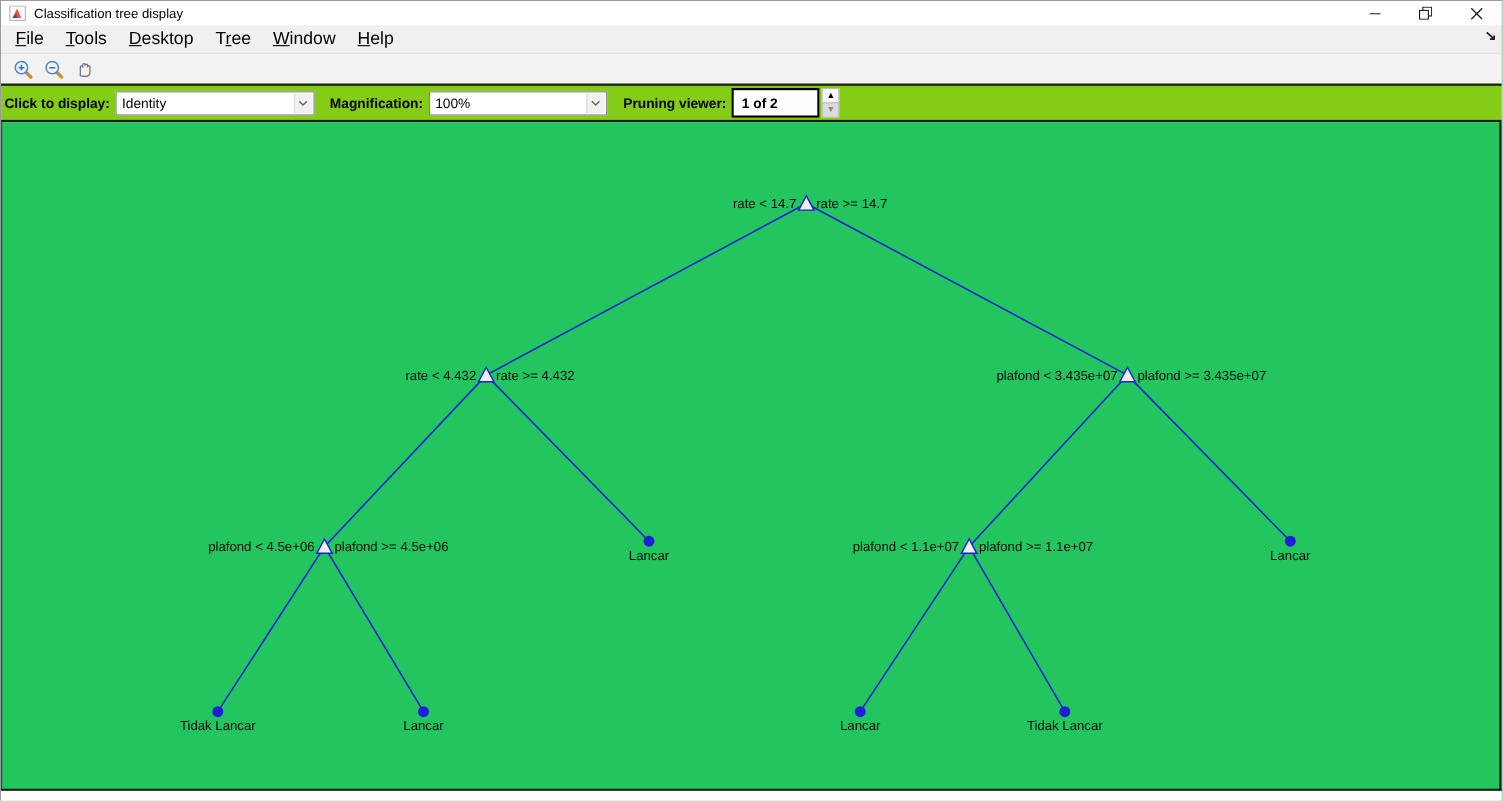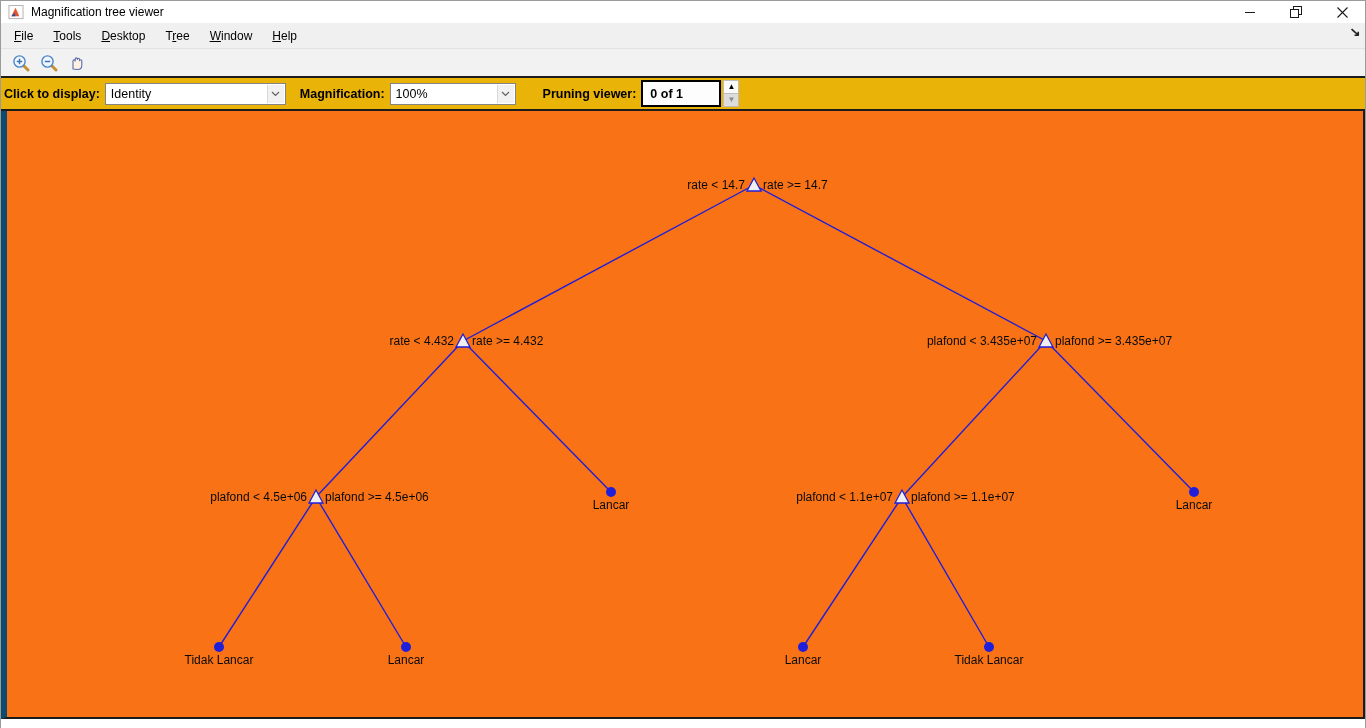--- a/index.html
+++ b/index.html
@@ -8,60 +8,60 @@
 
   
   .titlebar { height:22px; background:#fff; display:flex; align-items:center; padding-left:7px; position:relative; flex:0 0 22px; }
   .app-icon { width:16px; height:15px; margin-right:7px; }
   .title { font-size:12px; color:#000; }
   .win-buttons { position:absolute; right:0; top:0; height:22px; display:flex; }
   .win-btn { width:46px; height:22px; display:flex; align-items:center; justify-content:center; color:#1a1a1a; }
 
   
   .menubar { height:26px; background:#f0f0f0; display:flex; align-items:center; padding-left:3px; border-bottom:1px solid #e2e2e2; position:relative; flex:0 0 26px; }
-  .menu-item { padding:4px 10px; font-size:12px; color:#000; }
+  .menu-item { padding:4px 10px; font-size:16px; color:#000; }
   .menu-item .u { text-decoration:underline; }
   .dock-btn { position:absolute; right:5px; top:2px; font-size:12px; font-weight:bold; color:#222; transform:scaleX(1.1); }
 
   
   .toolbar { height:27px; background:#f2f2f2; display:flex; align-items:center; gap:5px; padding-left:8px; flex:0 0 27px; }
   .tool-btn { width:23px; height:22px; display:flex; align-items:center; justify-content:center; }
 
   
-  .controls { height:35px; background:#eab308; border-top:2px solid #1c1c1c; border-bottom:2px solid #1c1c1c; display:flex; align-items:center; font-size:12.5px; padding-left:3px; flex:0 0 35px; }
+  .controls { height:35px; background:#84cc16; border-top:2px solid #1c1c1c; border-bottom:2px solid #1c1c1c; display:flex; align-items:center; font-size:12.5px; padding-left:3px; flex:0 0 35px; }
   .ctl-label { font-weight:bold; color:#000; margin-right:5px; white-space:nowrap; }
   .select { height:22px; background:#fff; border:1px solid #848484; display:flex; align-items:center; position:relative; padding-left:5px; color:#000; }
   .select .chev { position:absolute; right:1px; top:1px; bottom:1px; width:17px; background:#f1f1f1; border-left:1px solid #dadada; display:flex; align-items:center; justify-content:center; }
   .sel-display { width:181px; margin-right:14px; }
-  .sel-mag { width:126px; margin-right:27px; }
+  .sel-mag { width:162px; margin-right:15px; }
   .prun-box { width:80px; height:27px; border:2px solid #000; background:#fdfdfd; display:flex; align-items:center; padding-left:7px; font-weight:bold; color:#000; }
   .spinner { width:16px; height:27px; display:flex; flex-direction:column; margin-left:2px; }
   .spin-btn { flex:1; display:flex; align-items:center; justify-content:center; font-size:8px; line-height:1; border:1px solid #bdbdbd; }
   .spin-up { color:#000; background:#fbfbfb; border-bottom:none; }
   .spin-down { color:#8a8a8a; background:#dcdcdc; }
 
   
-  .canvas { flex:1 1 auto; background:#f97316; border-left:6px solid #0c4a6e; border-right:2px solid #1c1c1c; border-bottom:2px solid #1c1c1c;padding-left:16px; }
+  .canvas { flex:1 1 auto; background:#22c55e; border-left:1px solid #0c4a6e; border-right:2px solid #1c1c1c; border-bottom:2px solid #1c1c1c; }
   .canvas svg { display:block; }
   .canvas text { font-family:"Liberation Sans",sans-serif; font-size:12px; fill:#0a0a0a; }
   .bottom-strip { flex:0 0 10px; background:#fff; }
 </style>
 </head>
 <body>
 
 <div class="window">
 
   <div class="titlebar">
     <svg class="app-icon" viewBox="0 0 16 16">
       <rect x="0.5" y="0.5" width="15" height="14" fill="#fdfdfd" stroke="#b0b0b0"></rect>
       <polygon points="3,12 7.5,3 11.5,12" fill="#e2542e"></polygon>
       <polygon points="3,12 6.5,8.5 7.5,12" fill="#2a4fa0"></polygon>
       <polygon points="7.5,3 10,7 12.5,10" fill="#f0913f"></polygon>
     </svg>
-    <span class="title">Magnification tree viewer</span>
+    <span class="title">Classification tree display</span>
     <div class="win-buttons">
       <div class="win-btn">
         <svg width="11" height="11" viewBox="0 0 11 11">
             <line x1="0" y1="5.5" x2="10" y2="5.5" stroke="#1a1a1a" stroke-width="1"></line>
           </svg>
       </div>
       <div class="win-btn">
         <svg width="12" height="12" viewBox="0 0 12 12">
           <rect x="3.5" y="0.5" width="8" height="8" fill="none" stroke="#1a1a1a"></rect>
           <rect x="0.5" y="3.5" width="8" height="8" fill="#fff" stroke="#1a1a1a"></rect>
@@ -125,21 +125,21 @@
     <div class="select sel-mag">
       <span>100%</span>
       <span class="chev">
         <svg width="9" height="6" viewBox="0 0 9 6">
             <polyline points="1,1 4.5,4.5 8,1" fill="none" stroke="#616161" stroke-width="1.2"></polyline>
           </svg>
       </span>
     </div>
     <span class="ctl-label">Pruning viewer:</span>
     <div class="prun-box">
-      <span>0 of 1</span>
+      <span>1 of 2</span>
     </div>
     <div class="spinner">
       <div class="spin-btn spin-up">▲</div>
       <div class="spin-btn spin-down">▼</div>
     </div>
   </div>
 
   <div class="canvas">
     <svg width="1362" height="606" viewBox="0 0 1362 606">
         <line x1="731" y1="74" x2="440" y2="230" stroke="#1f1fd9" stroke-width="1.4"></line>

